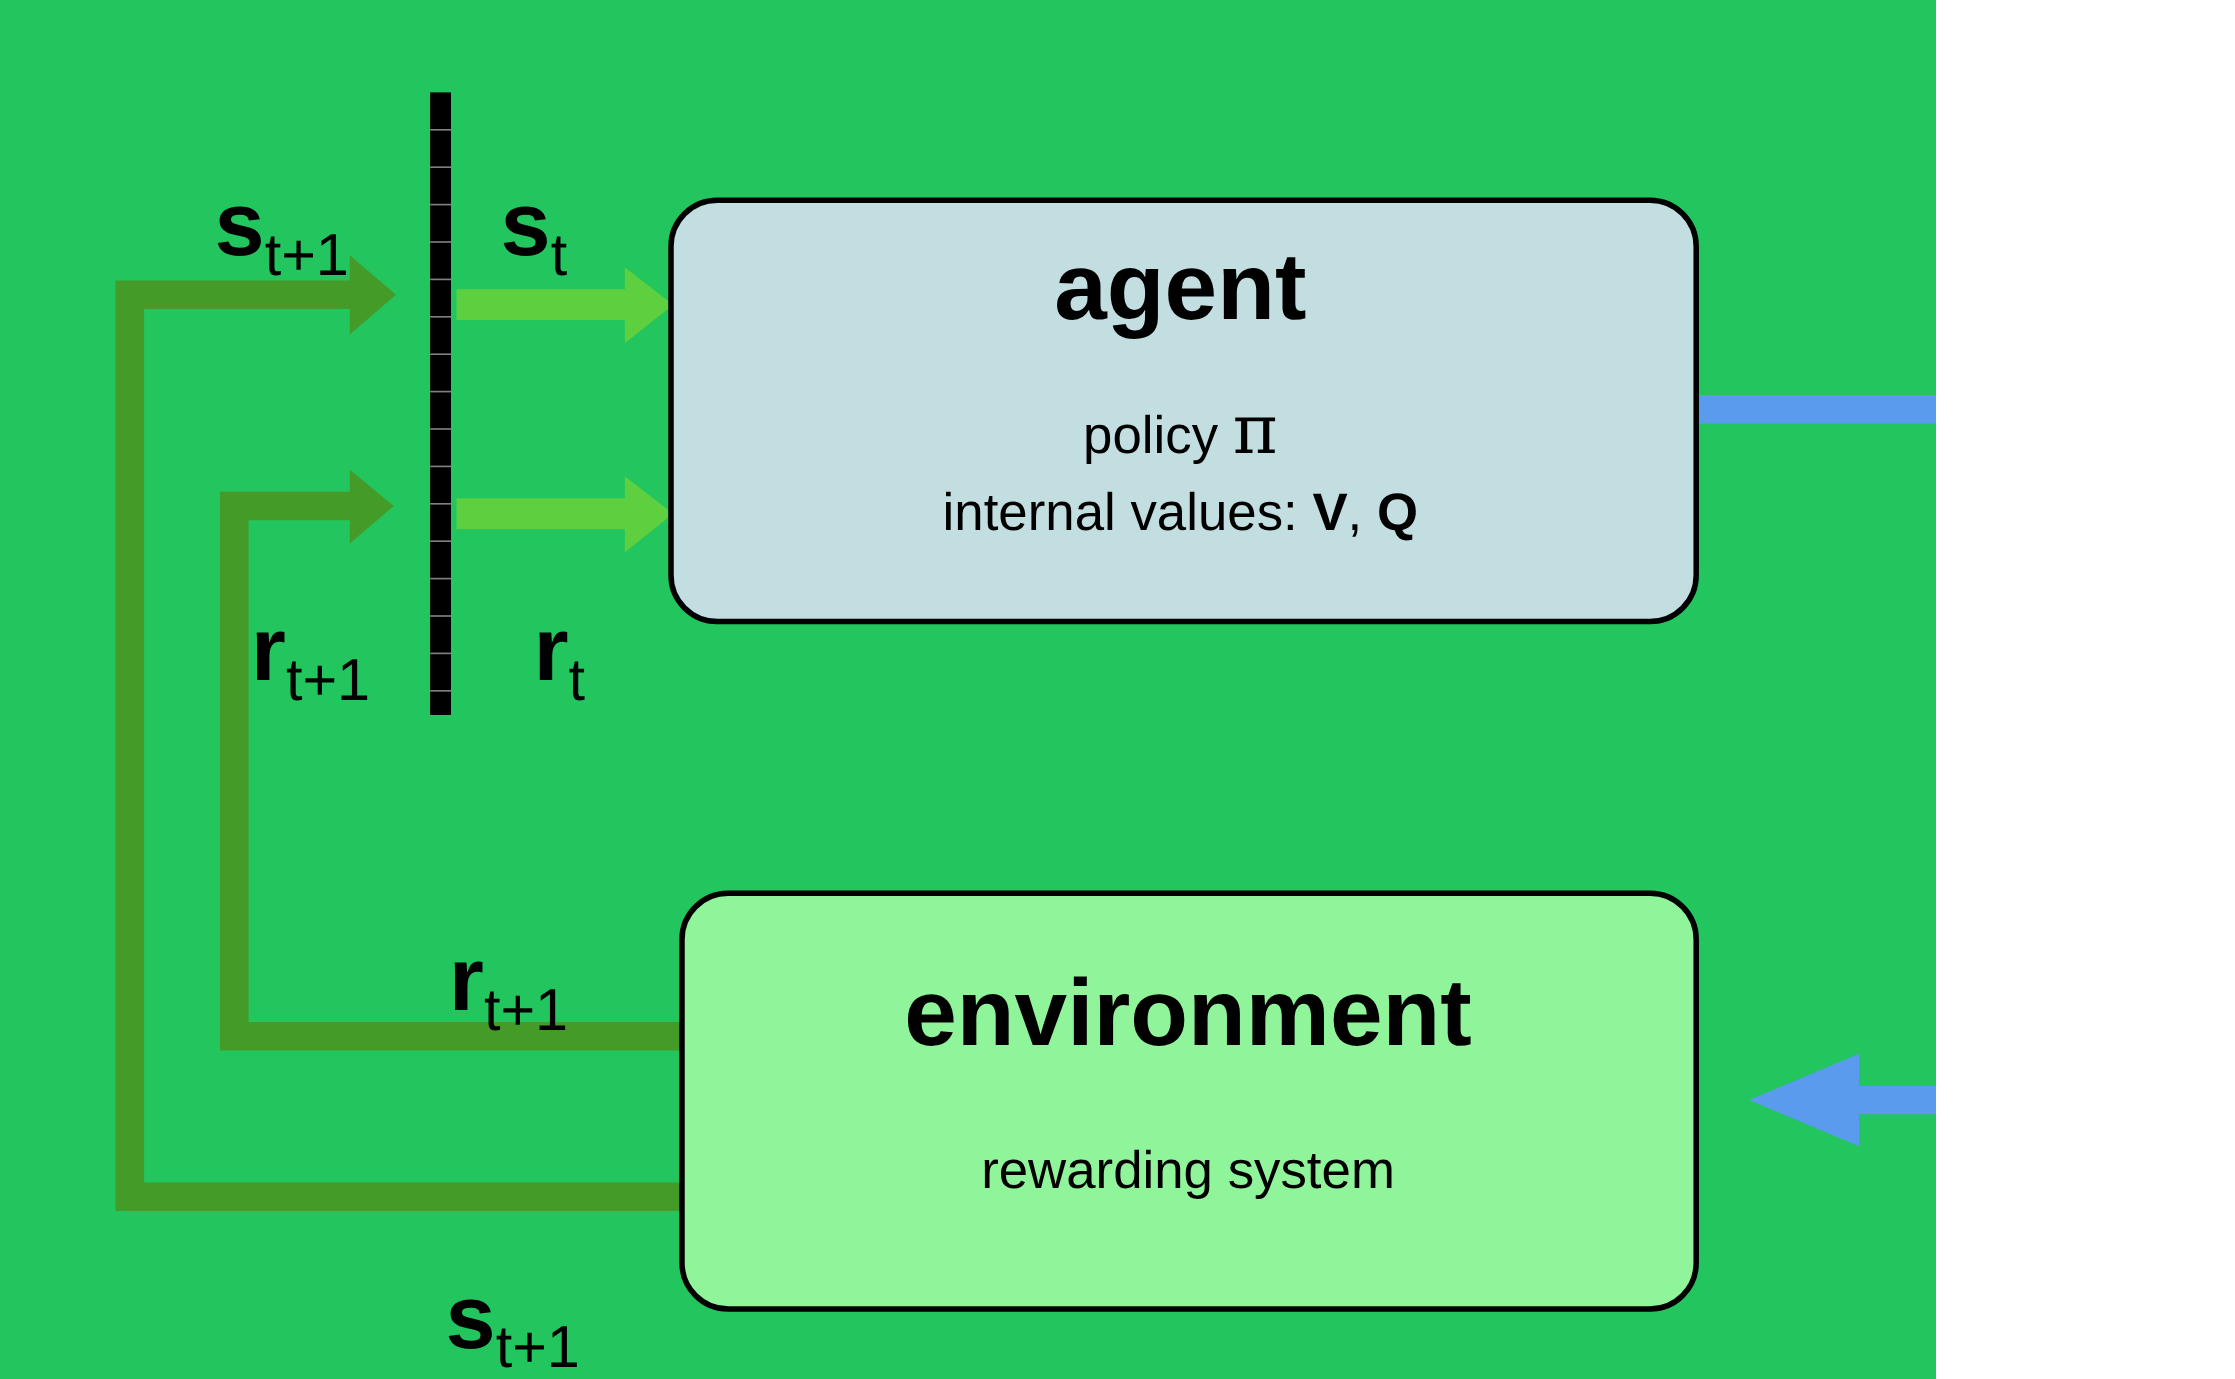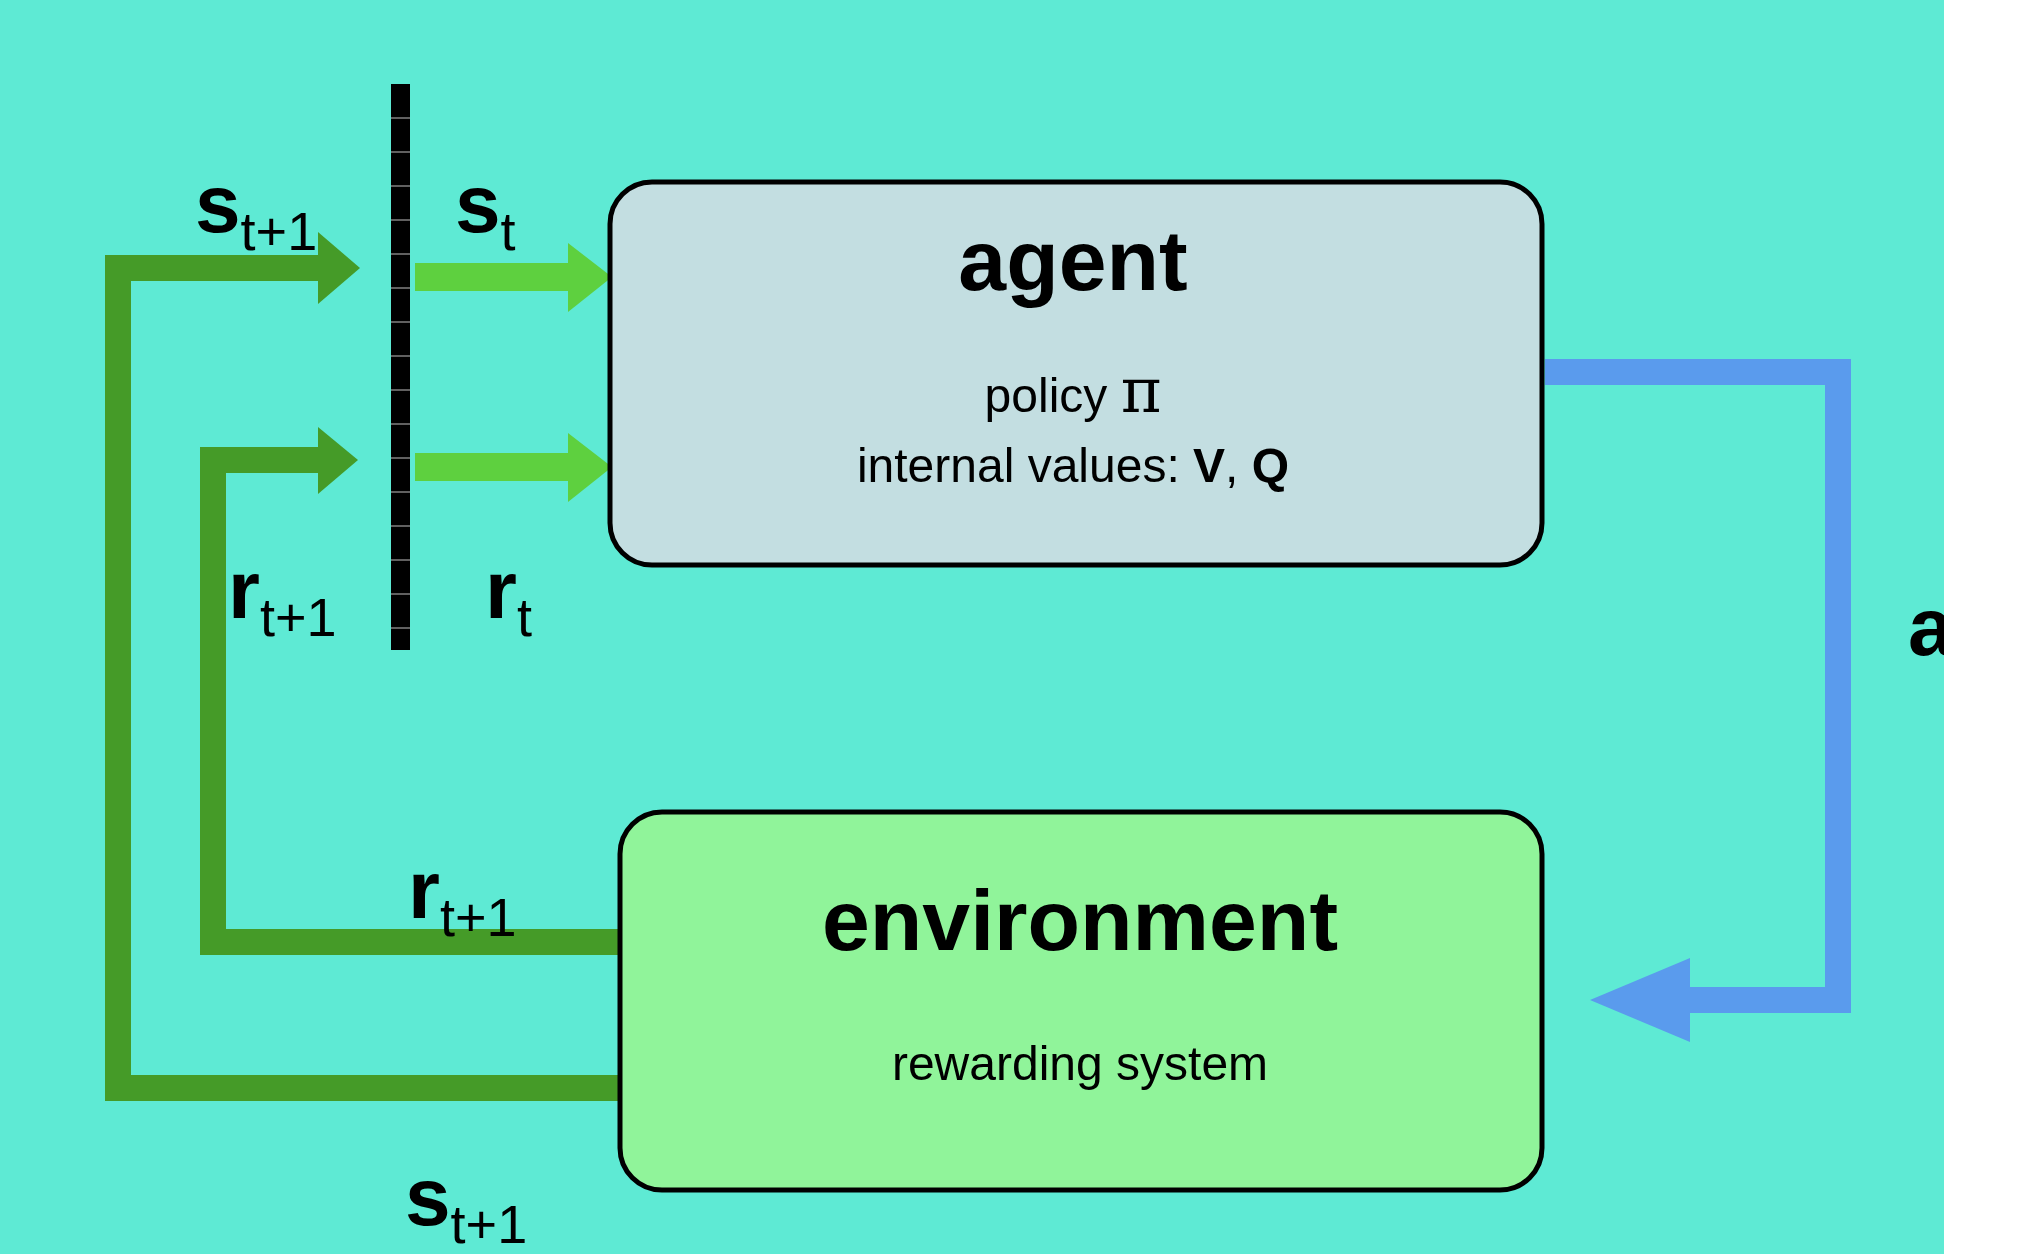--- a/index.html
+++ b/index.html
@@ -2,23 +2,23 @@
 <html><head>
 <meta charset="utf-8">
 <style>
   html, body {
     margin: 0;
     padding: 0;
     background: #ffffff;
   }
   #canvas {
     position: relative;
-    width: 1944px;
+    width: 1760px;
     height: 1254px;
-    background: #5eead4;
+    background: #22c55e;
     overflow: hidden;
     font-family: "Liberation Sans", "DejaVu Sans", sans-serif;
   }
   #diagram-svg {
     position: absolute;
     left: 0;
     top: 0;
     width: 2032px;
     height: 1254px;
   }

